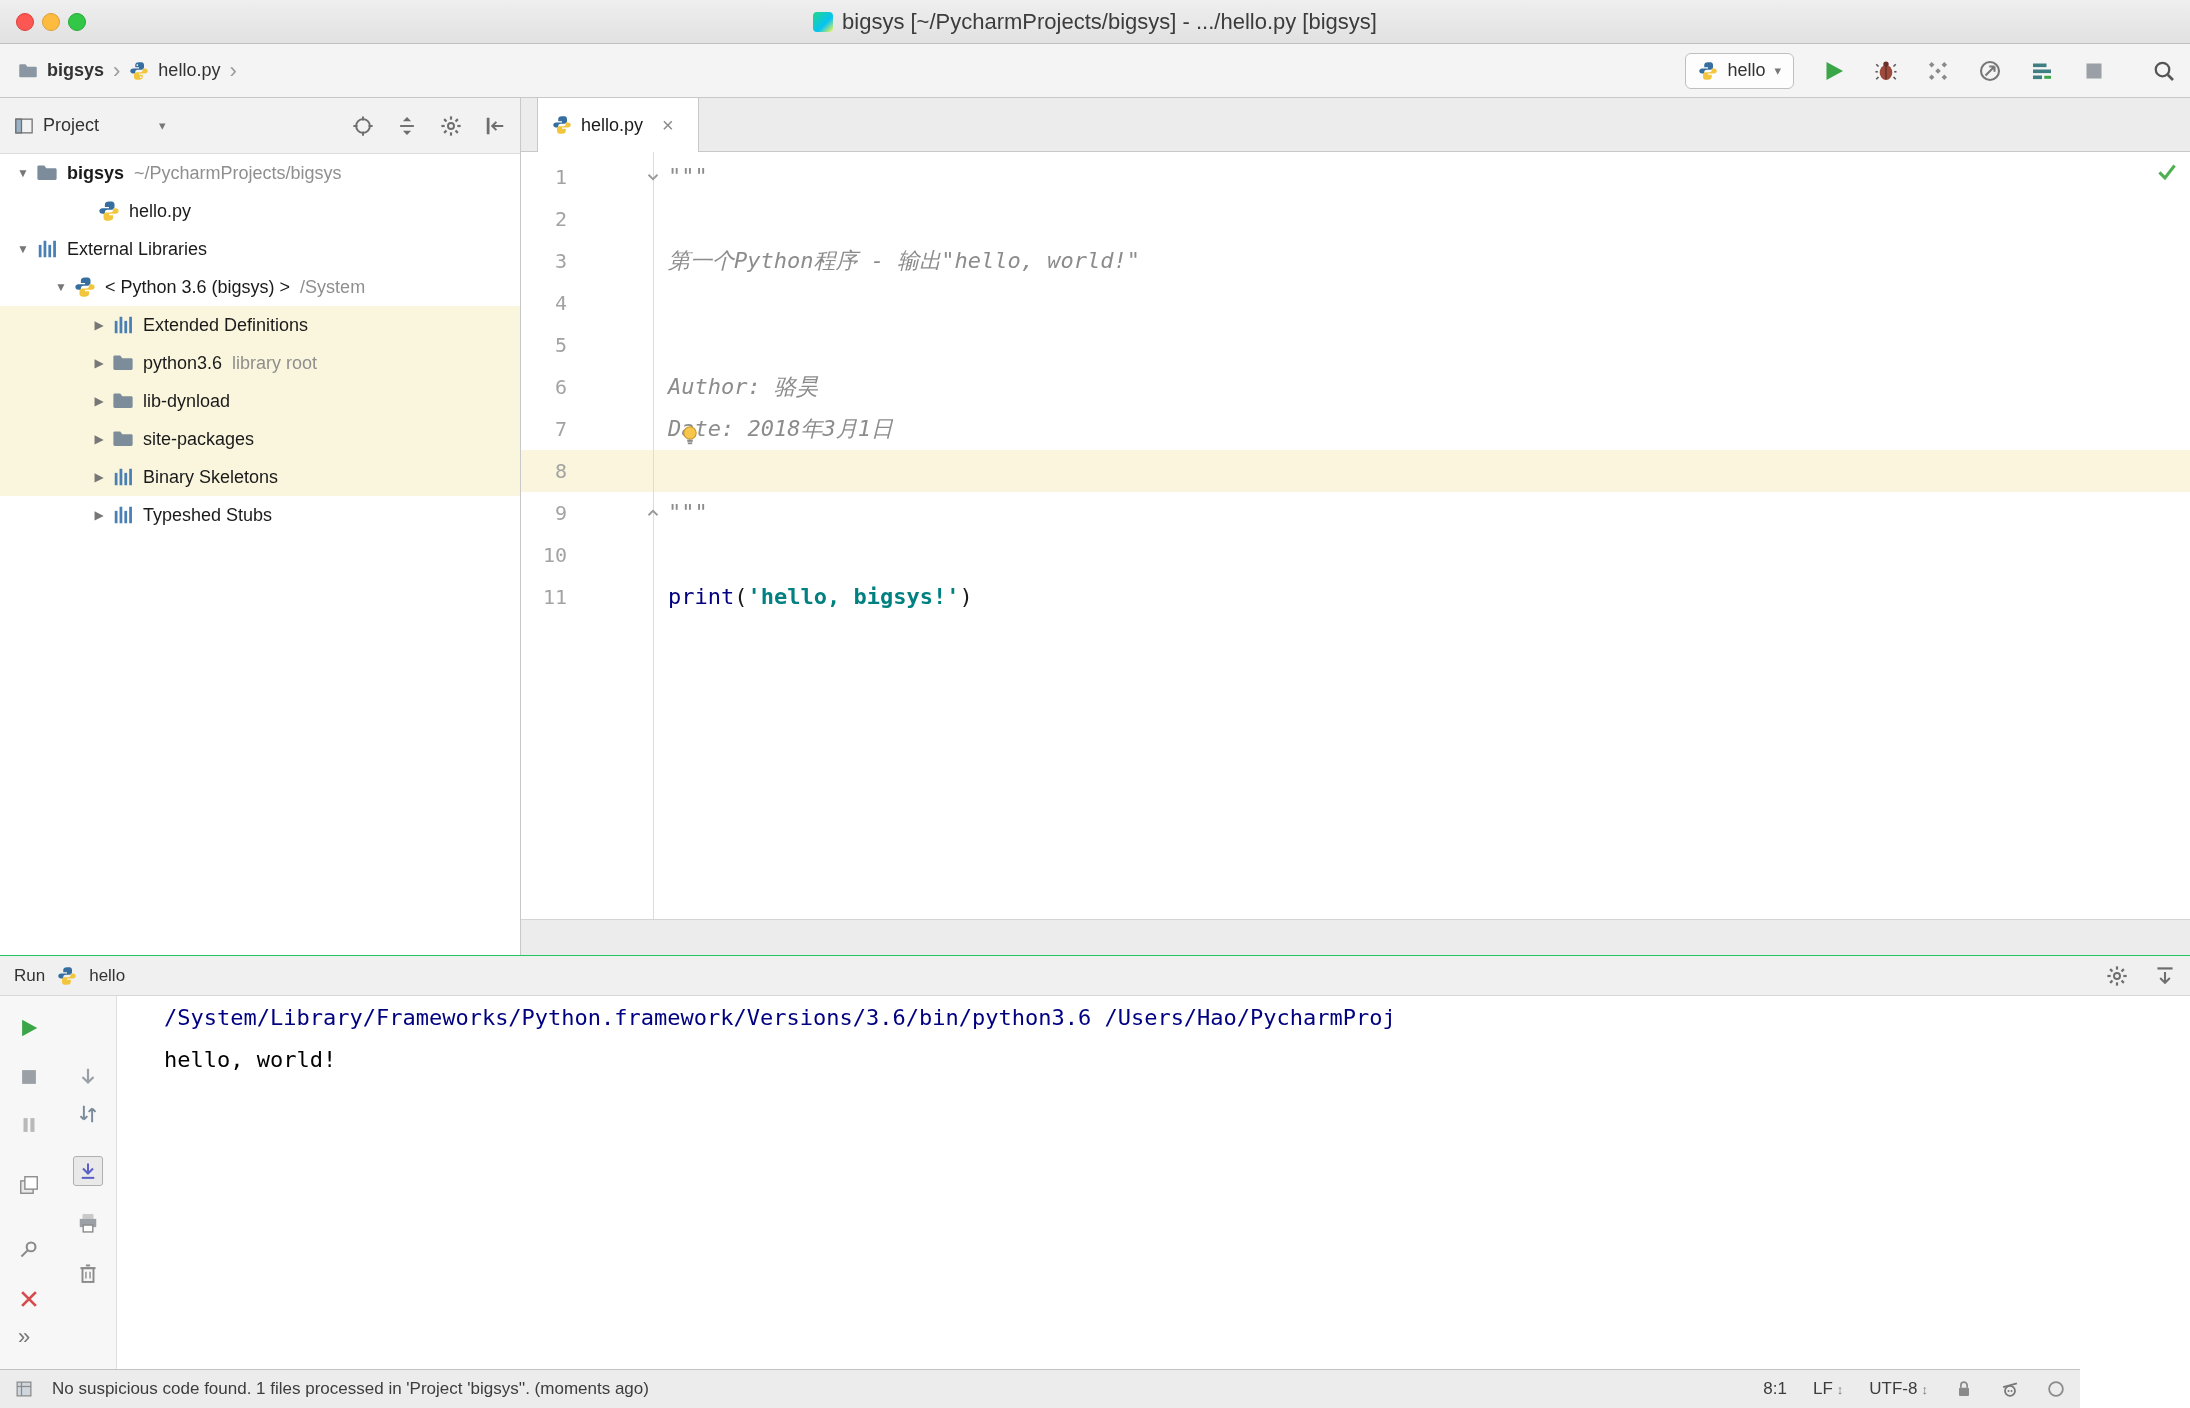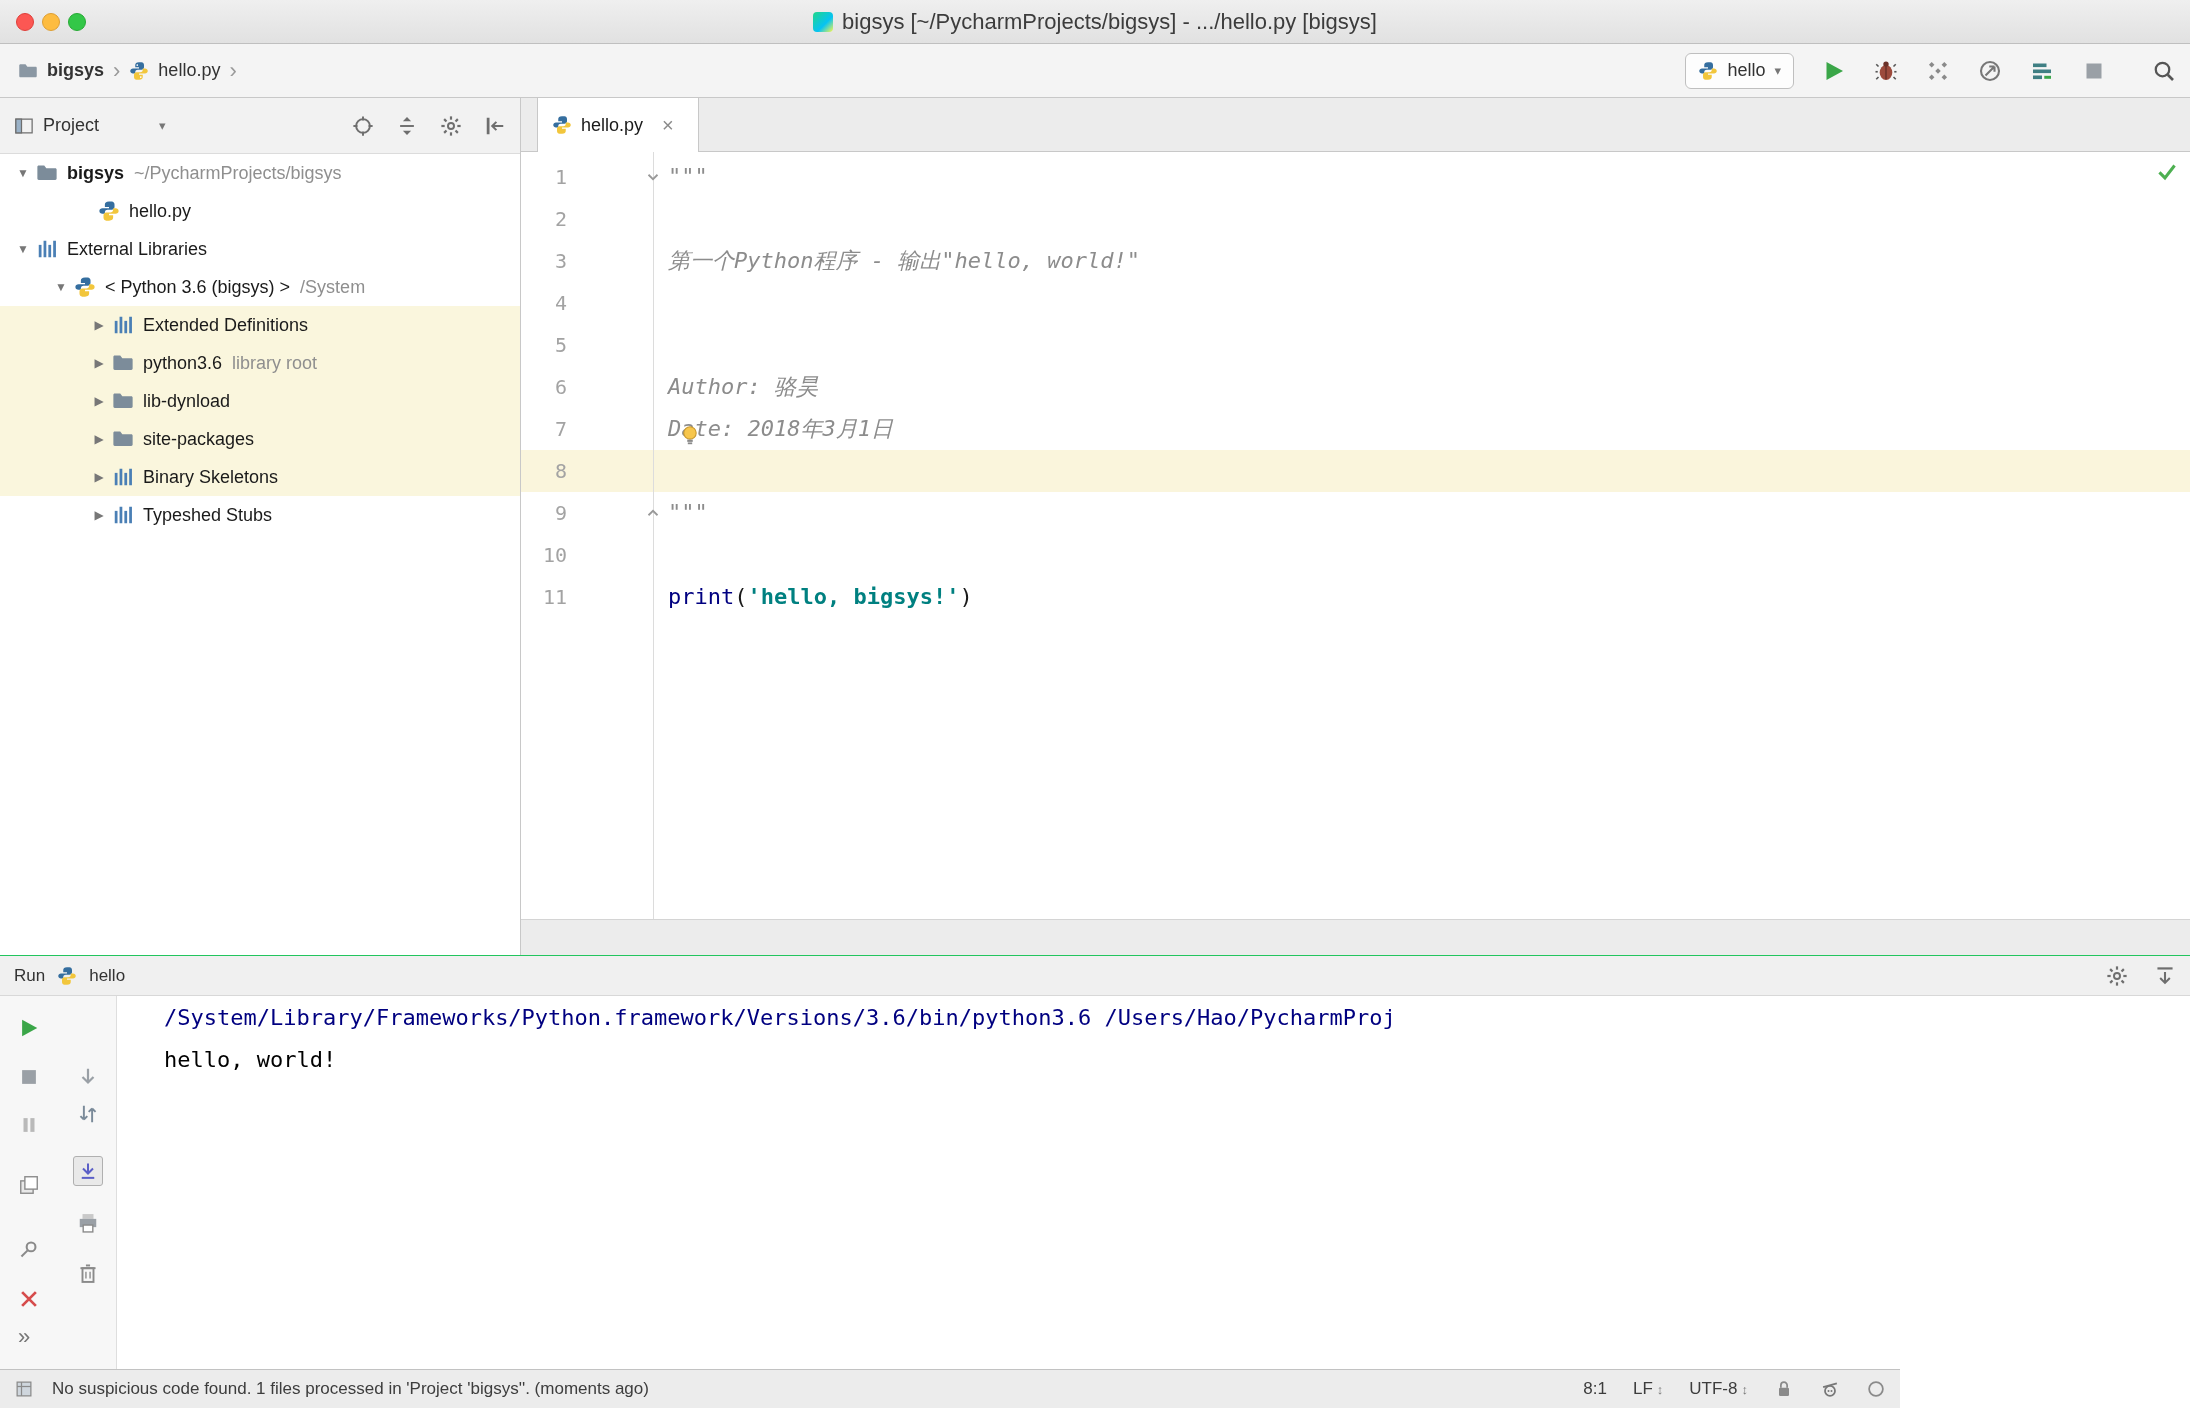--- a/index.html
+++ b/index.html
@@ -84,21 +84,21 @@
   .run-toolbar { position:absolute; left:0; top:0; bottom:0; width:117px; background:#f7f7f7; border-right:1px solid #dedede; }
   .rt { position:absolute; width:22px; height:22px; display:inline-flex; }
   .tool-sel { position:absolute; width:30px; height:30px; border:1px solid #b0b0b0; background:#e9e9e9;
               border-radius:3px; display:flex; align-items:center; justify-content:center; }
   .chev { position:absolute; font-size:22px; color:#777; }
   .console { position:absolute; left:118px; top:0; right:0; bottom:0; overflow:hidden; padding-left:30px; padding-top:1px;margin-left:16px; }
   .cline { height:42px; line-height:42px; font-family:"DejaVu Sans Mono",monospace; font-size:22px; white-space:pre; color:#000; }
   .navy { color:#000080; }
 
   
-  .statusbar { position:absolute; left:0; top:1369px; width:1900px; height:39px; background:#ececec;
+  .statusbar { position:absolute; left:0; top:1369px; width:2080px; height:39px; background:#ececec;
                border-top:1px solid #c2c2c2; font-size:17px; color:#3d3d3d; }
   .st-left { position:absolute; left:14px; top:0; height:38px; display:flex; align-items:center; gap:18px; }
   .st-right { position:absolute; right:14px; top:0; height:38px; display:flex; align-items:center; gap:26px; }
   .st-widget { display:flex; align-items:center; gap:4px; }
   .updown { font-size:13px; color:#777; }
 </style>
 </head>
 <body>
 
 <div class="titlebar">

